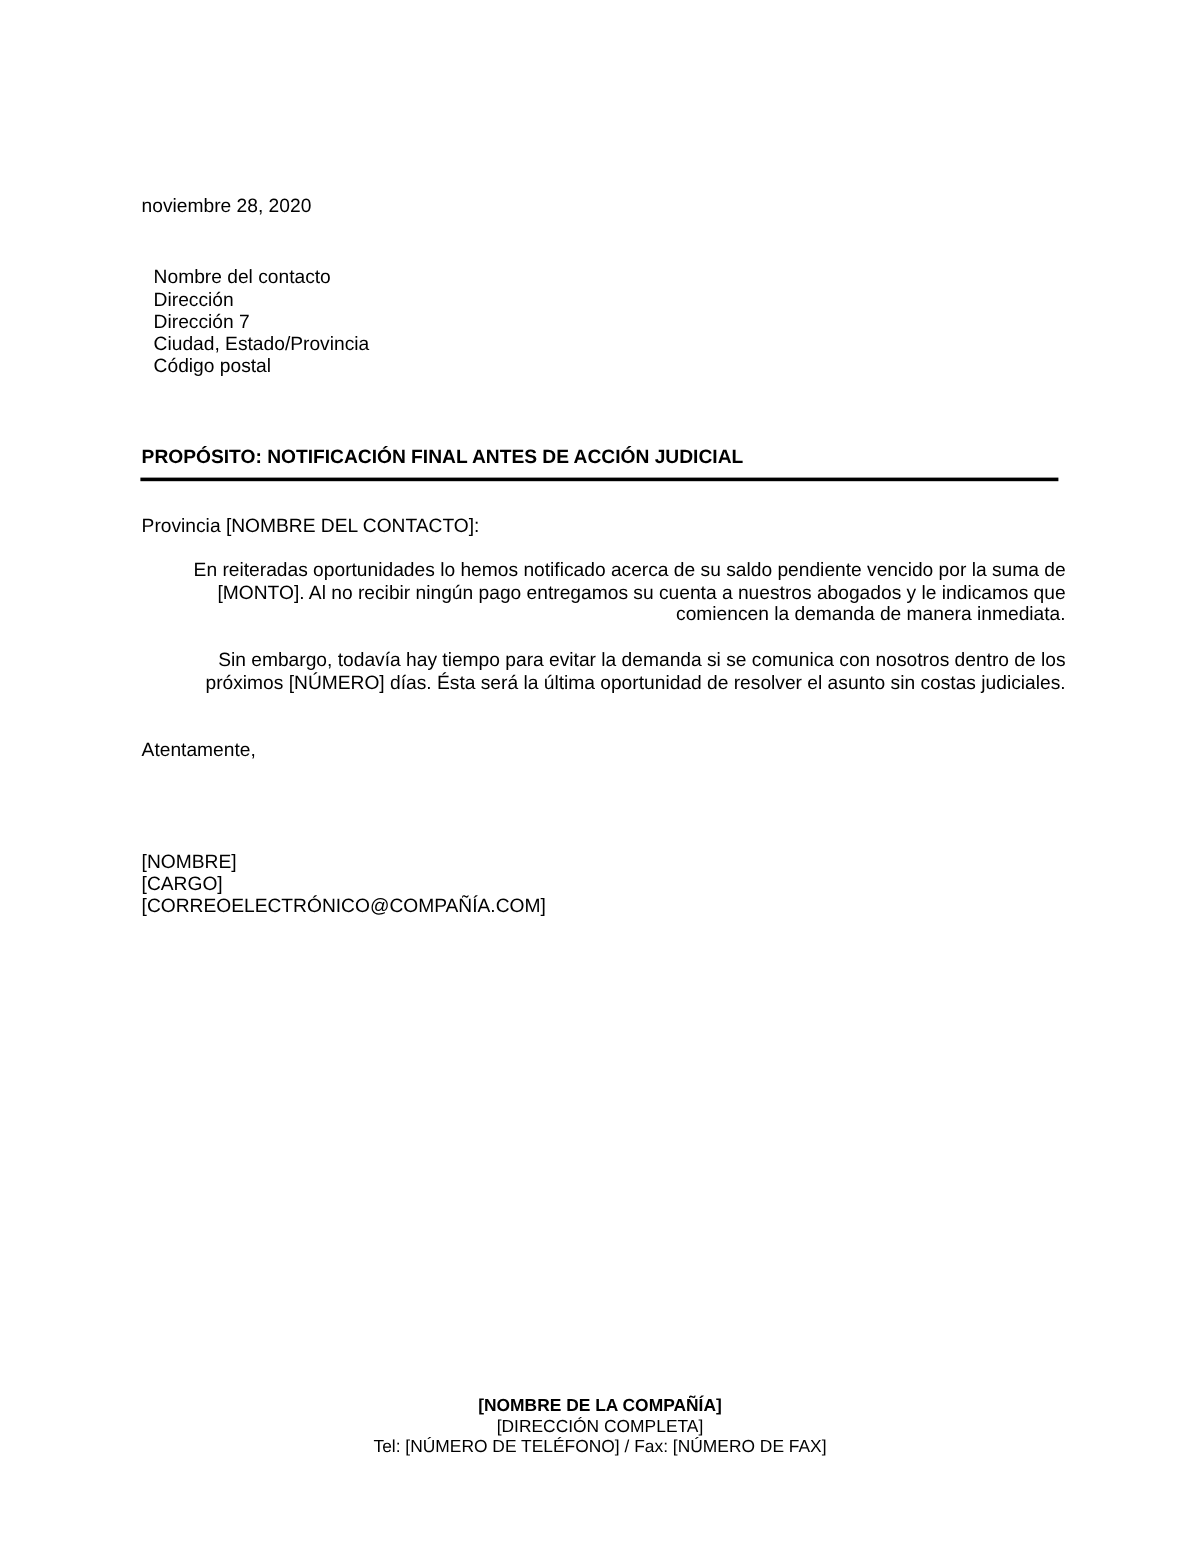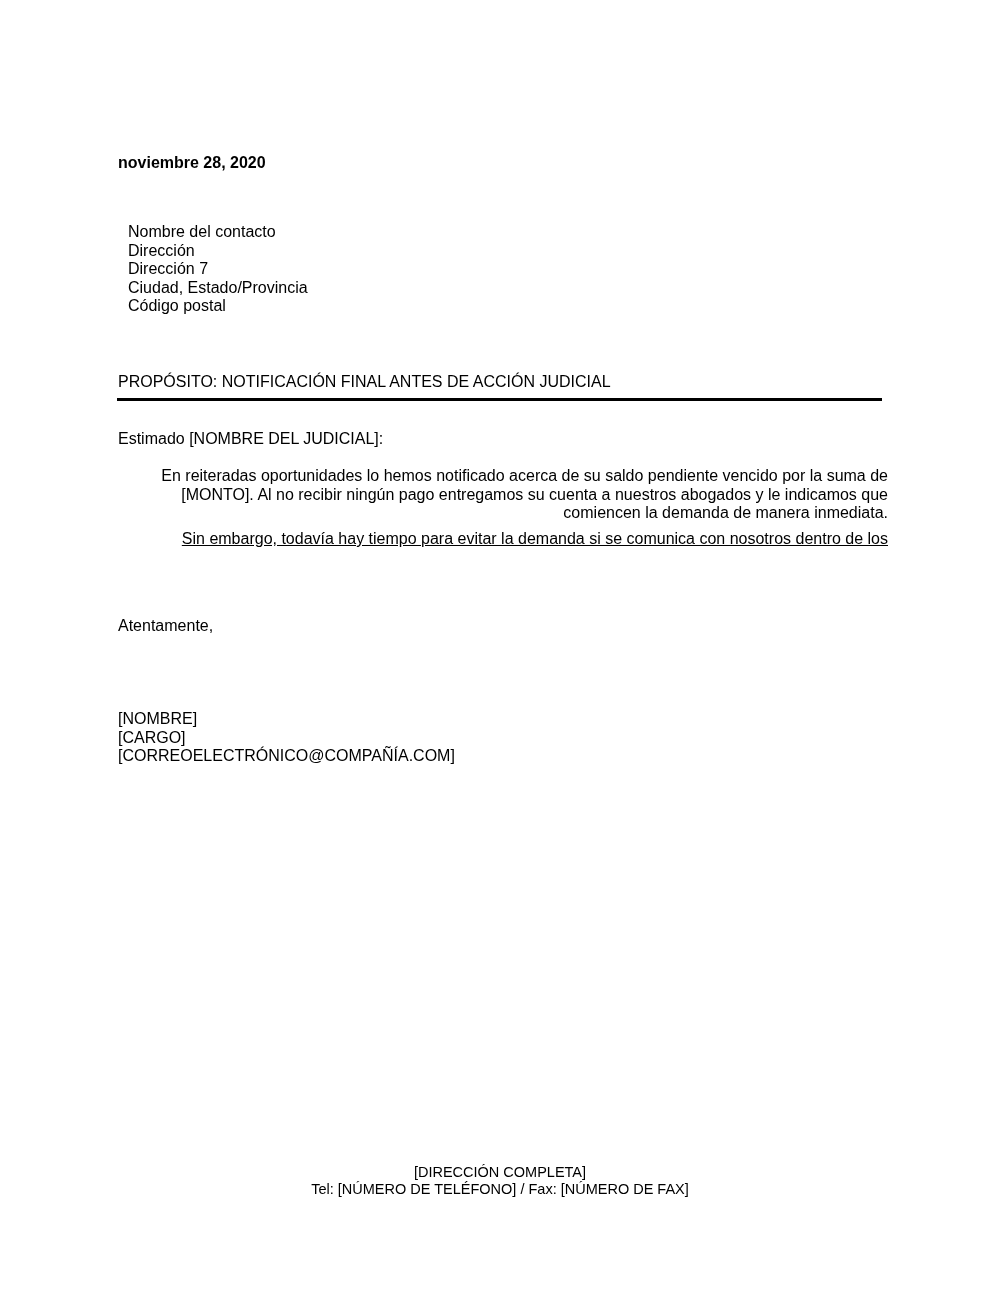--- a/index.html
+++ b/index.html
@@ -11,42 +11,42 @@
       width: 1000px;
       height: 1290px;
       position: relative;
       overflow: hidden;
       font-family: "Liberation Sans", sans-serif;
       color: #000000;
       font-size: 16px;
     }
     .abs { position: absolute; }
     .line { line-height: 18.5px; white-space: nowrap; }
-    #date { left: 118px; top: 154px; font-weight: bold; }
+    #date { left: 118px; top: 164px; }
     #recipient { left: 128px; top: 223px; }
     #recipient div { line-height: 18.6px; }
     #subject {
       left: 118px; top: 373px;
-      font-weight: normal;
+      font-weight: bold;
       white-space: nowrap;
     }
     #rule {
       left: 117px; top: 398px;
       width: 765px; height: 3px;
       background: #000000;
     }
     #greeting { left: 118px; top: 430px; }
     .para {
       left: 118px;
       width: 770px;
       line-height: 18.5px;
     }
     .para div { white-space: nowrap; text-align: right; }
     #para1 { top: 467px; }
-    #para2 { top: 530px; text-decoration: underline; }
+    #para2 { top: 542px; }
     #closing { left: 118px; top: 617px; }
     #signature { left: 118px; top: 710px; }
     #signature div { line-height: 18.6px; white-space: nowrap; }
     #footer {
       left: 0; top: 1164px;
       width: 1000px;
       text-align: center;
       font-size: 14.5px;
     }
     #footer div { line-height: 17px; white-space: nowrap; }
@@ -65,36 +65,38 @@
   <div>Nombre del contacto</div>
   <div>Dirección</div>
   <div>Dirección 7</div>
   <div>Ciudad, Estado/Provincia</div>
   <div>Código postal</div>
 </div>
 
 <div id="subject" class="abs line">PROPÓSITO: NOTIFICACIÓN FINAL ANTES DE ACCIÓN JUDICIAL</div>
 <div id="rule" class="abs"></div>
 
-<div id="greeting" class="abs line">Estimado [NOMBRE DEL JUDICIAL]:</div>
+<div id="greeting" class="abs line">Provincia [NOMBRE DEL CONTACTO]:</div>
 
 <div id="para1" class="abs para">
   <div>En reiteradas oportunidades lo hemos notificado acerca de su saldo pendiente vencido por la suma de</div>
   <div>[MONTO]. Al no recibir ningún pago entregamos su cuenta a nuestros abogados y le indicamos que</div>
   <div>comiencen la demanda de manera inmediata.</div>
 </div>
 
 <div id="para2" class="abs para">
   <div>Sin embargo, todavía hay tiempo para evitar la demanda si se comunica con nosotros dentro de los</div>
+  <div>próximos [NÚMERO] días. Ésta será la última oportunidad de resolver el asunto sin costas judiciales.</div>
 </div>
 
 <div id="closing" class="abs line">Atentamente,</div>
 
 <div id="signature" class="abs">
   <div>[NOMBRE]</div>
   <div>[CARGO]</div>
   <div>[CORREOELECTRÓNICO@COMPAÑÍA.COM]</div>
 </div>
 
 <div id="footer" class="abs">
+  <div class="company">[NOMBRE DE LA COMPAÑÍA]</div>
   <div>[DIRECCIÓN COMPLETA]</div>
   <div>Tel: [NÚMERO DE TELÉFONO] / Fax: [NÚMERO DE FAX]</div>
 </div>
 
 </body></html>

